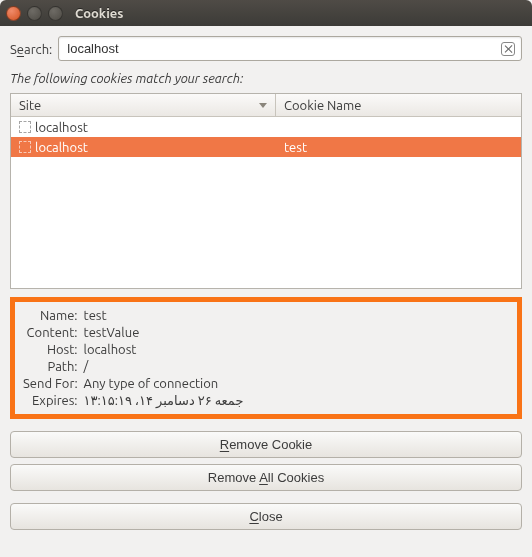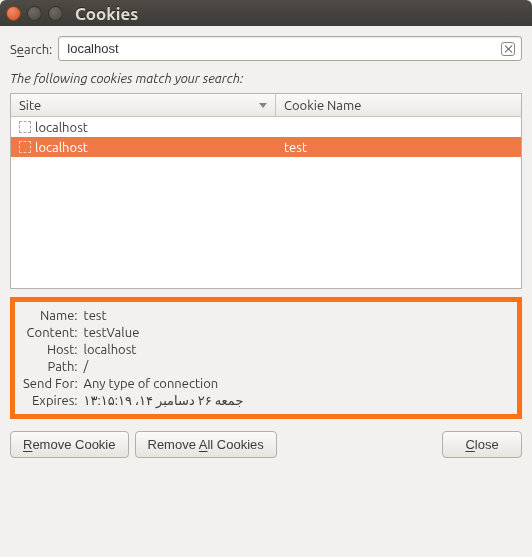--- a/index.html
+++ b/index.html
@@ -27,21 +27,21 @@
     width: 15px; height: 15px;
     border-radius: 50%;
     display: inline-block;
     border: 1px solid rgba(0,0,0,0.4);
   }
   .tb-close { background: radial-gradient(circle at 35% 30%, #f08b6a, #d25221); }
   .tb-min, .tb-max { background: radial-gradient(circle at 35% 30%, #6e6b65, #4d4a44); }
   .tb-title {
     color: #dfdbd2;
     font-weight: bold;
-    font-size: 17px;
+    font-size: 13px;
     margin-left: 6px;
     text-shadow: 0 -1px 0 rgba(0,0,0,0.5);
   }
   
   .content {
     padding: 10px 10px 8px 10px;
     height: calc(100% - 26px);
     display: flex;
     flex-direction: column;
     gap: 8px;
@@ -168,20 +168,21 @@
   .dl-value {
     text-align: left;
     color: #3c3c3c;
     white-space: nowrap;
   }
   
   .button-bar {
     display: flex;
     gap: 6px;
     margin-top: 4px;
+    flex-direction: column;
   }
   .btn {
     background: linear-gradient(to bottom, #fafaf9, #e7e4df);
     border: 1px solid #b4b0a8;
     border-radius: 4px;
     padding: 5px 12px;
     font-size: 13px;
     color: #3c3c3c;
     cursor: pointer;
     min-width: 80px;

